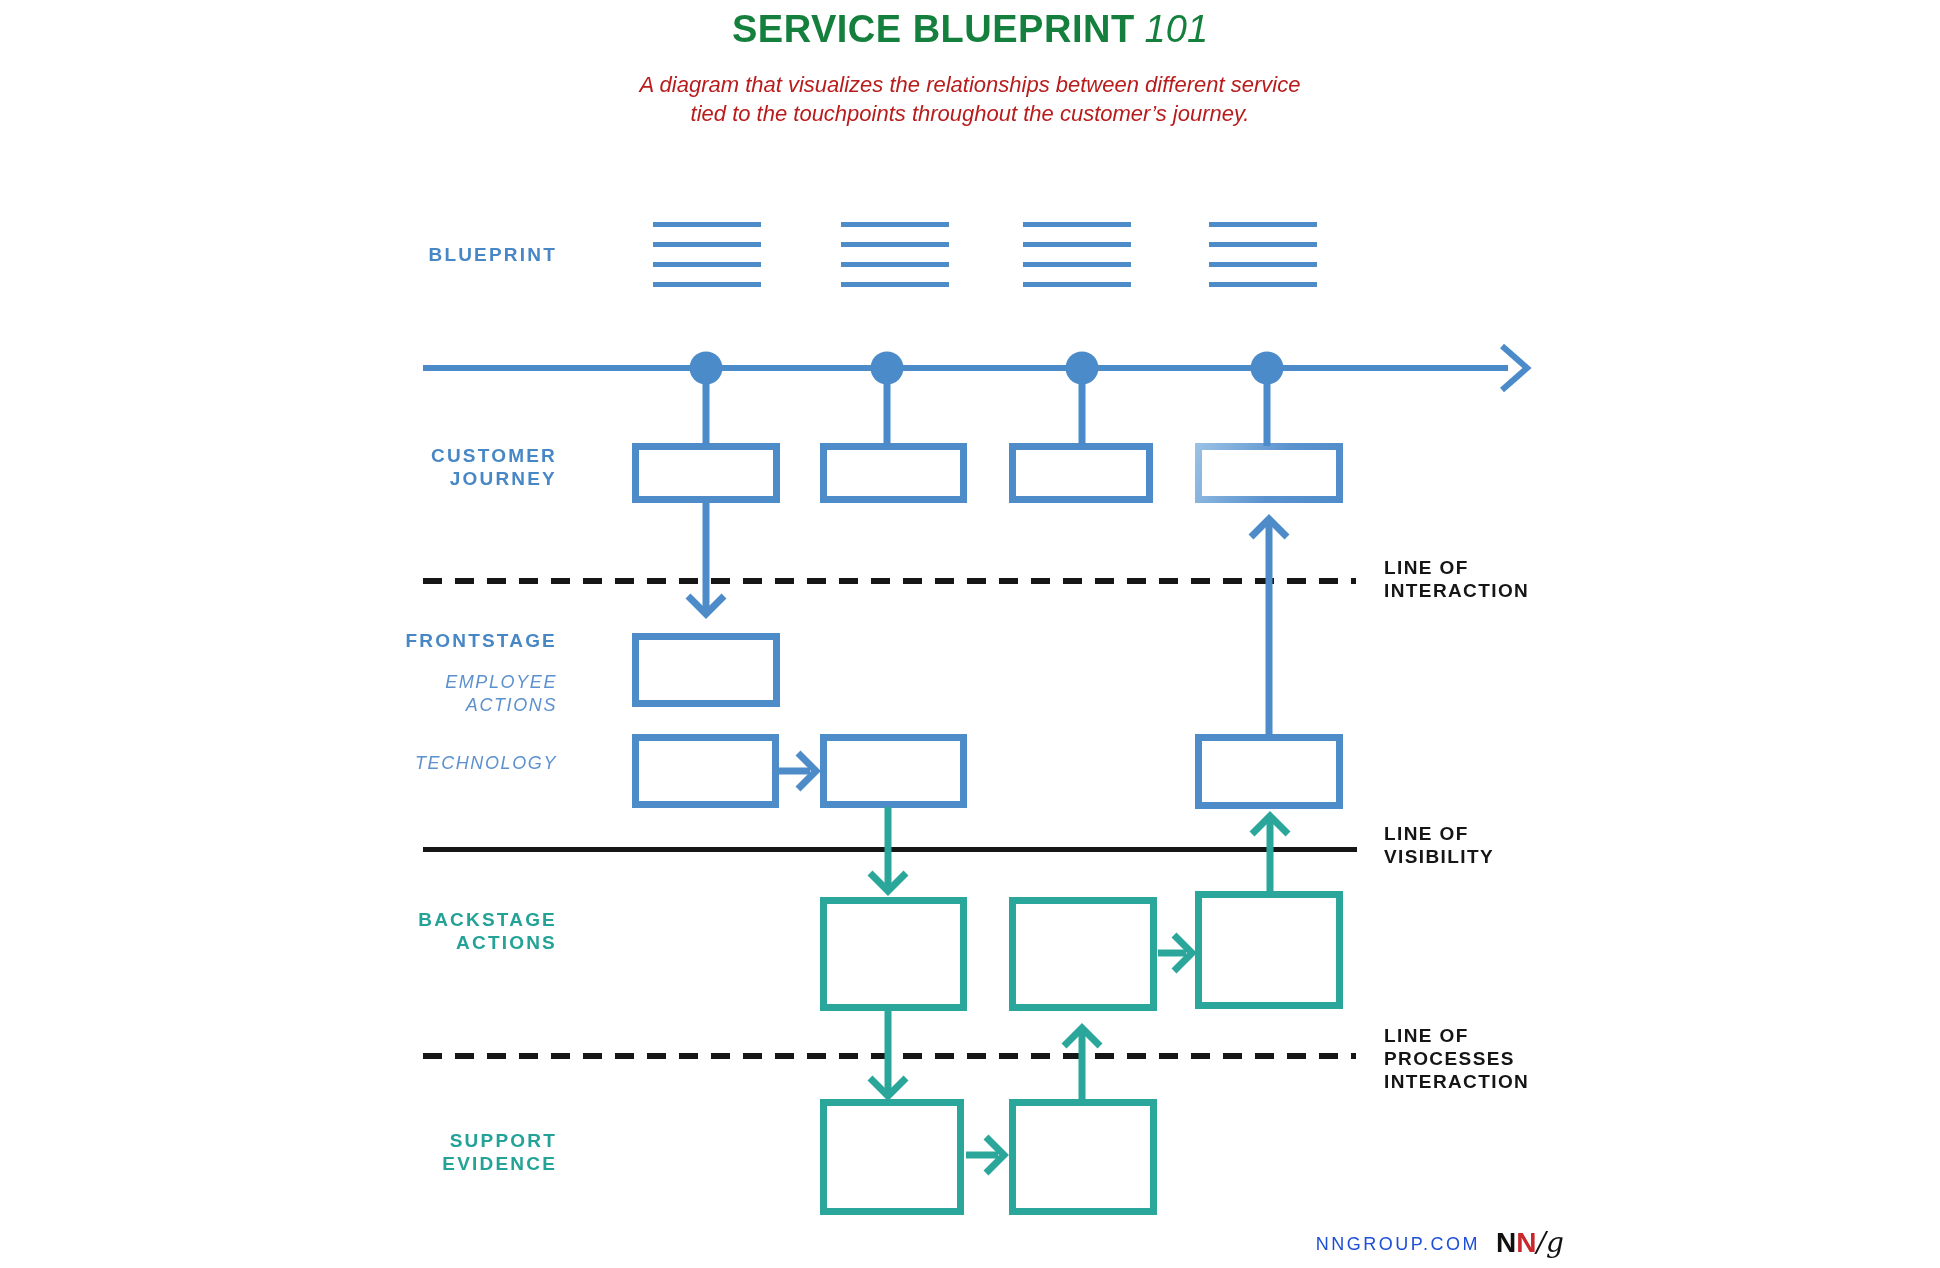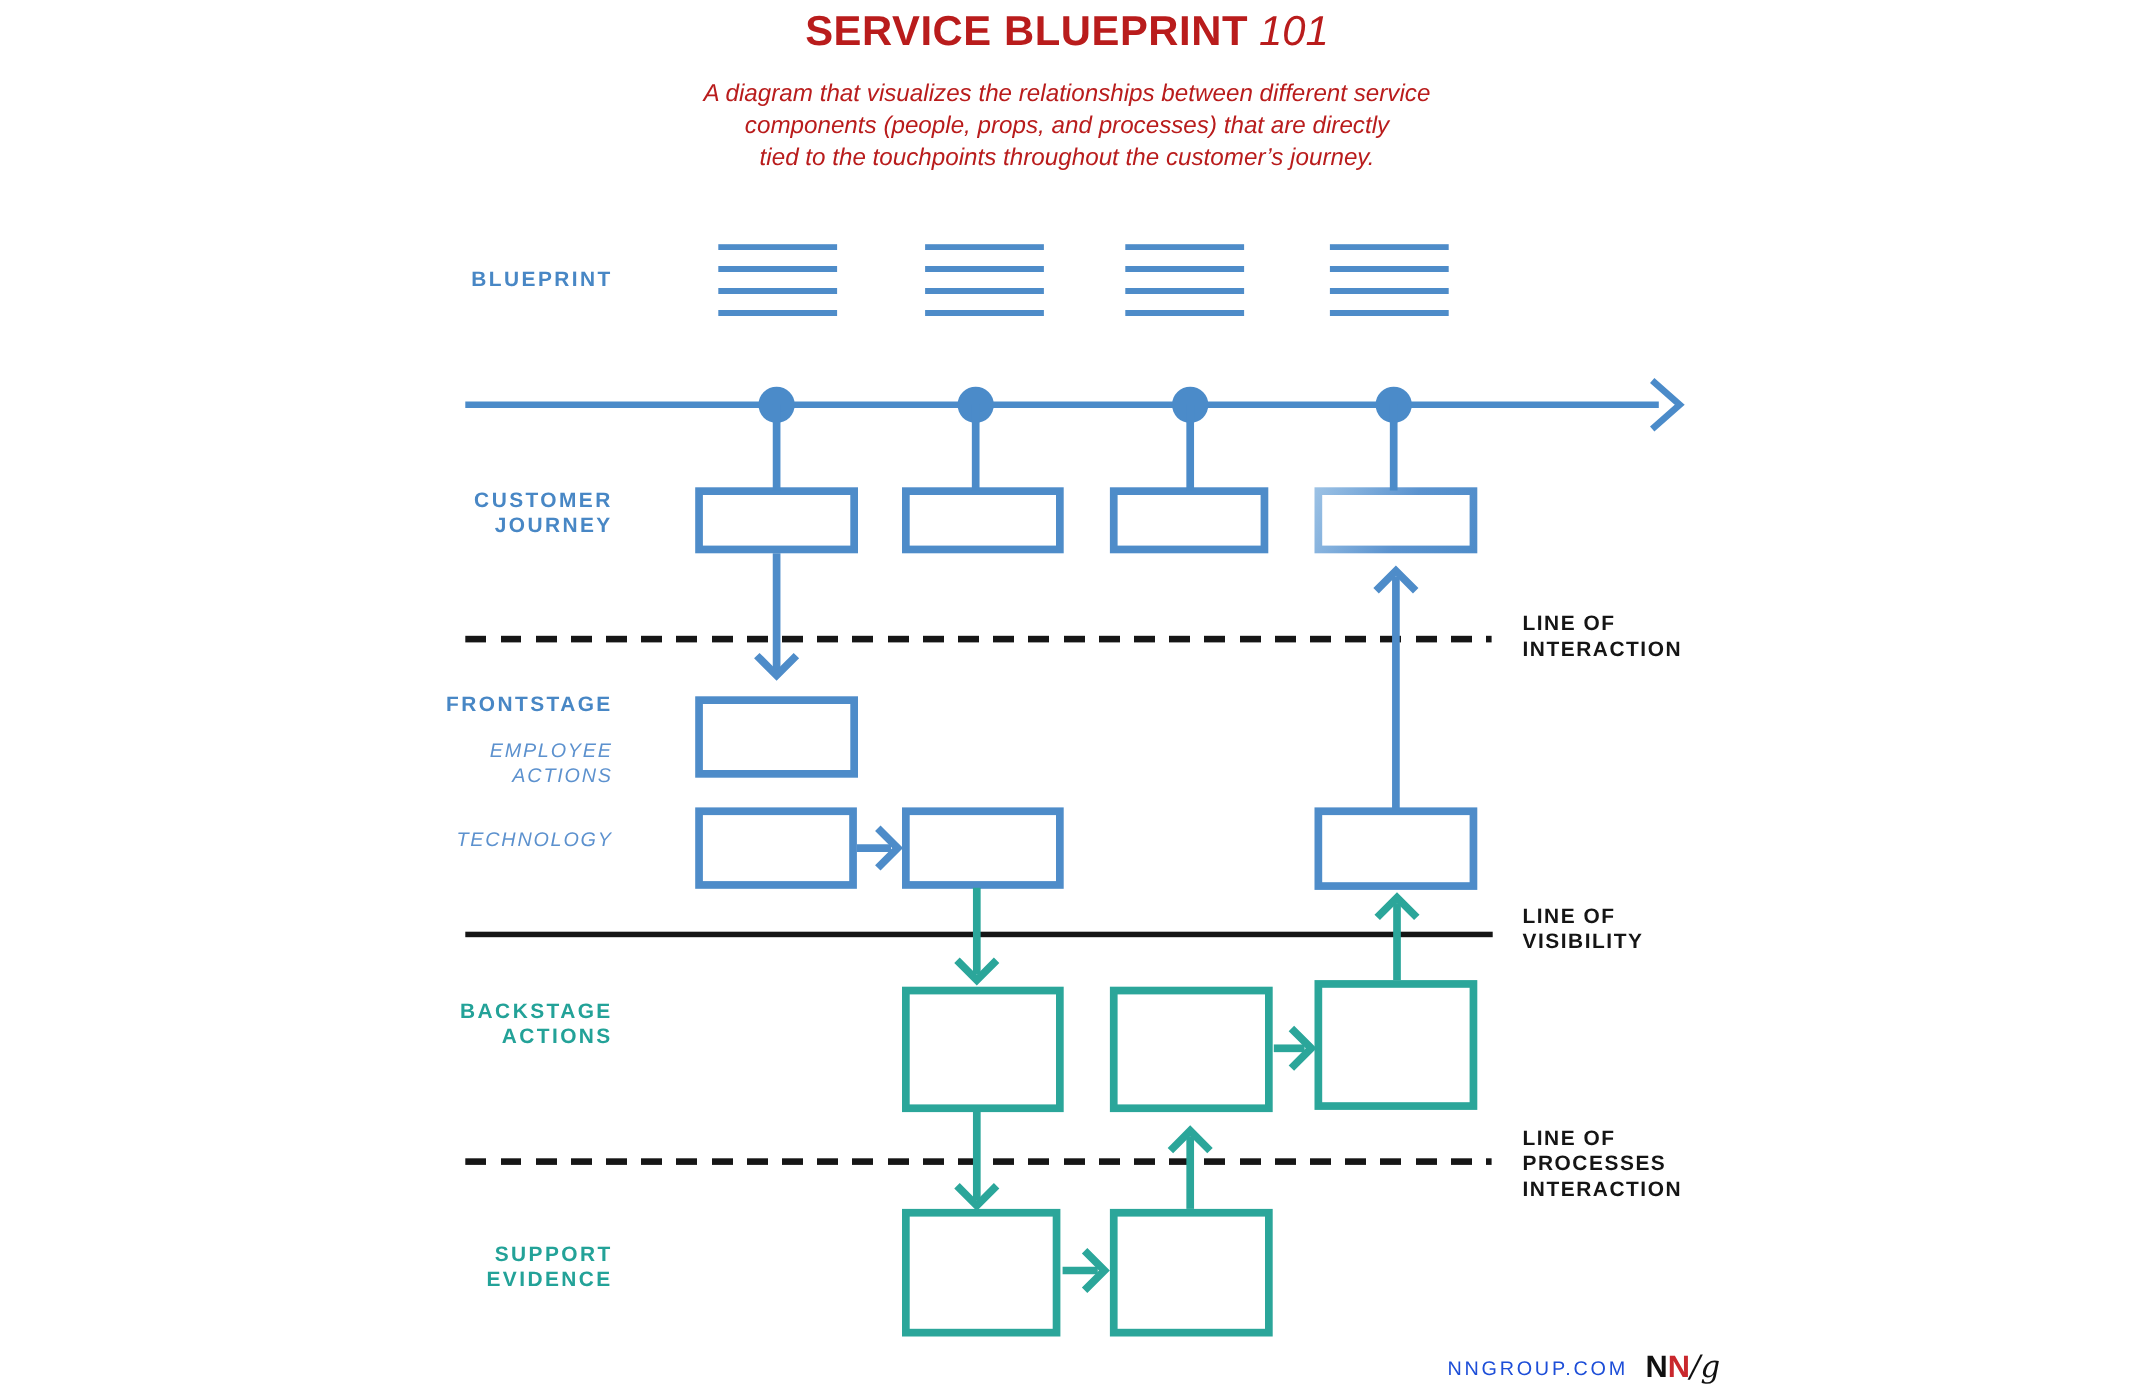--- a/index.html
+++ b/index.html
@@ -5,21 +5,21 @@
   html,body{margin:0;padding:0;background:#ffffff;}
   #stage{
     position:relative;width:1940px;height:1268px;background:#ffffff;overflow:hidden;
     font-family:"Liberation Sans",sans-serif;
   }
   .abs{position:absolute;}
 
   
   .title{
     left:0;right:0;top:8px;text-align:center;
-    font-size:38px;font-weight:800;color:#b91c1c;letter-spacing:.5px;
+    font-size:38px;font-weight:800;color:#15803d;letter-spacing:.5px;
   }
   .title .suffix{font-weight:400;font-style:italic;margin-left:10px;letter-spacing:0;}
   .subtitle{
     left:0;right:0;top:70px;text-align:center;
     font-size:22px;font-style:italic;color:#b91c1c;line-height:29px;
   }
 
   
   .rowlbl{
     width:300px;text-align:right;right:auto;
@@ -74,21 +74,20 @@
 </head>
 <body>
 
 <div id="stage">
 
   <div class="abs title">
     <span>SERVICE BLUEPRINT</span><span class="suffix">101</span>
   </div>
   <div class="abs subtitle">
     <div>A diagram that visualizes the relationships between different service</div>
-    <div>components (people, props, and processes) that are directly</div>
     <div>tied to the touchpoints throughout the customer’s journey.</div>
   </div>
 
   <div class="abs rowlbl blue" style="left:257px;top:243px;">BLUEPRINT</div>
 
   <div class="abs rowlbl blue" style="left:257px;top:444px;">
     <div>CUSTOMER</div>
     <div>JOURNEY</div>
   </div>
 

